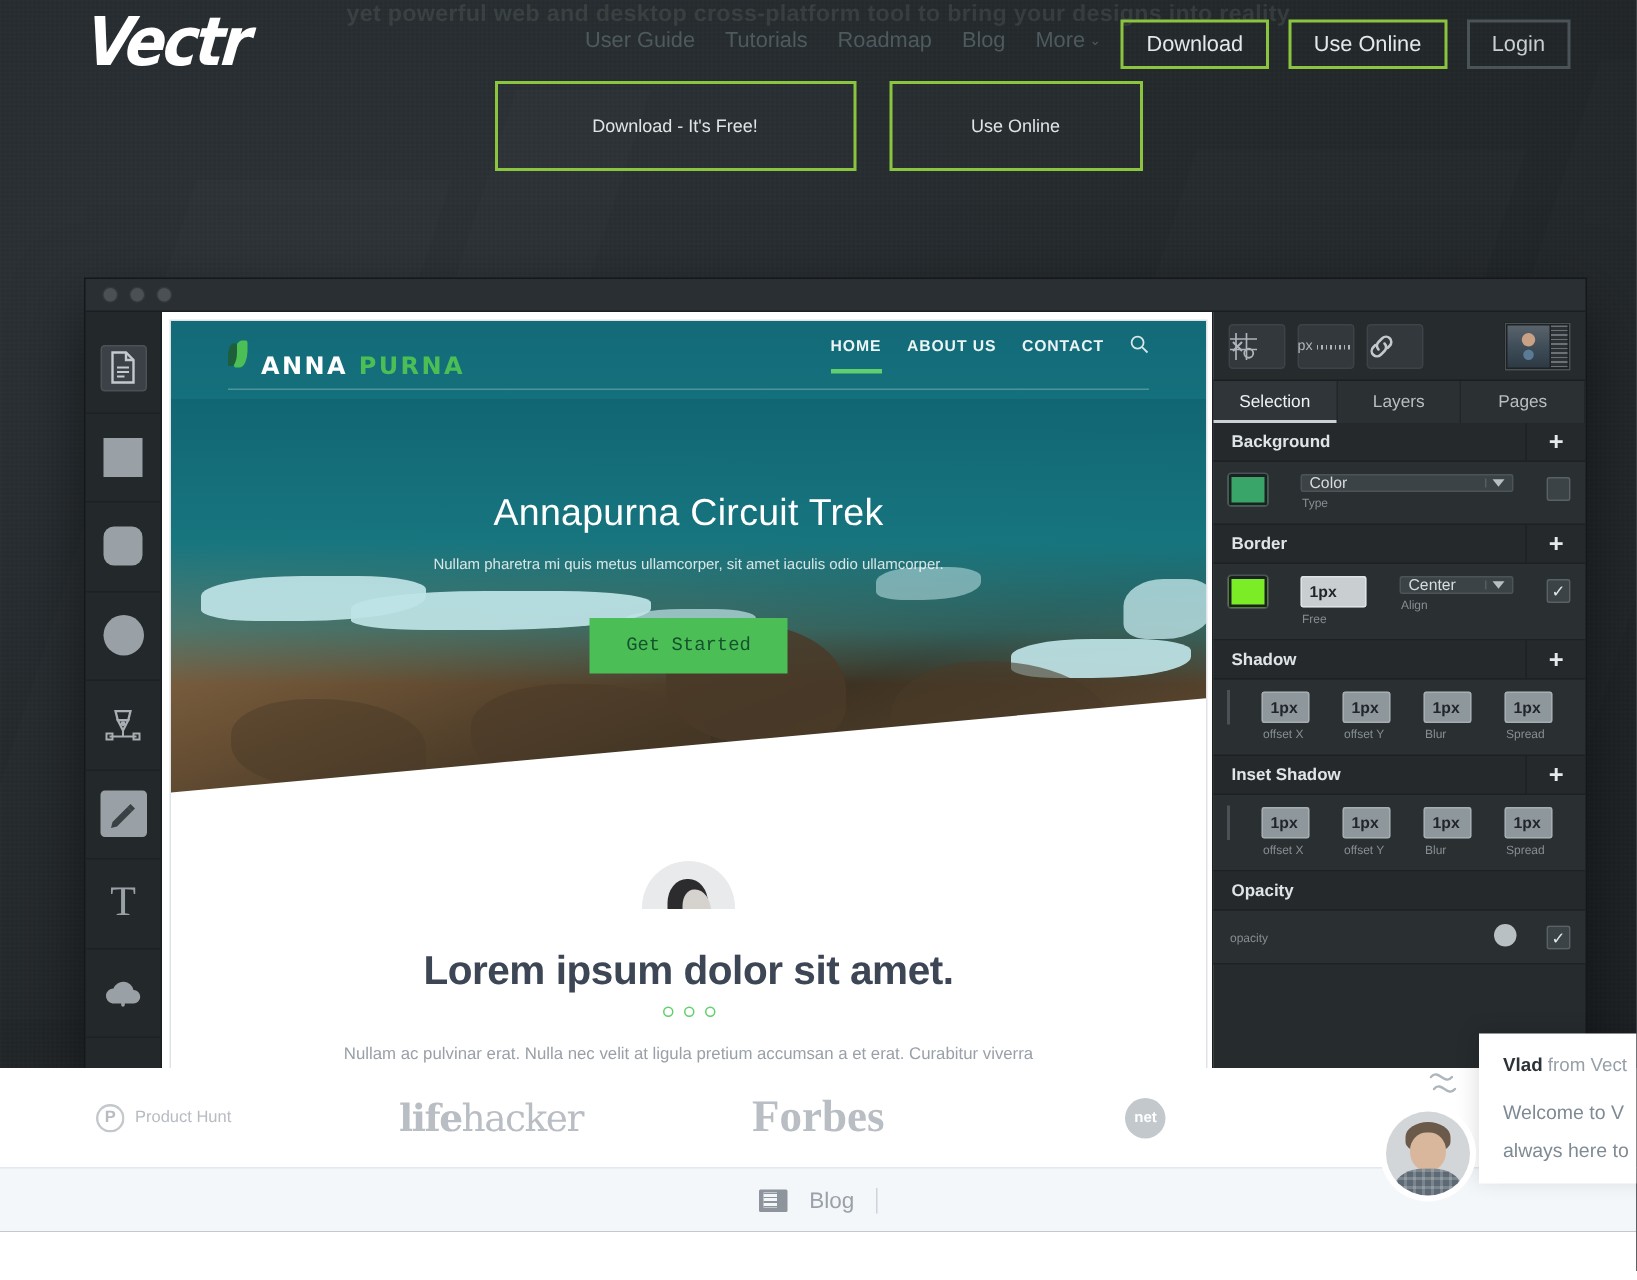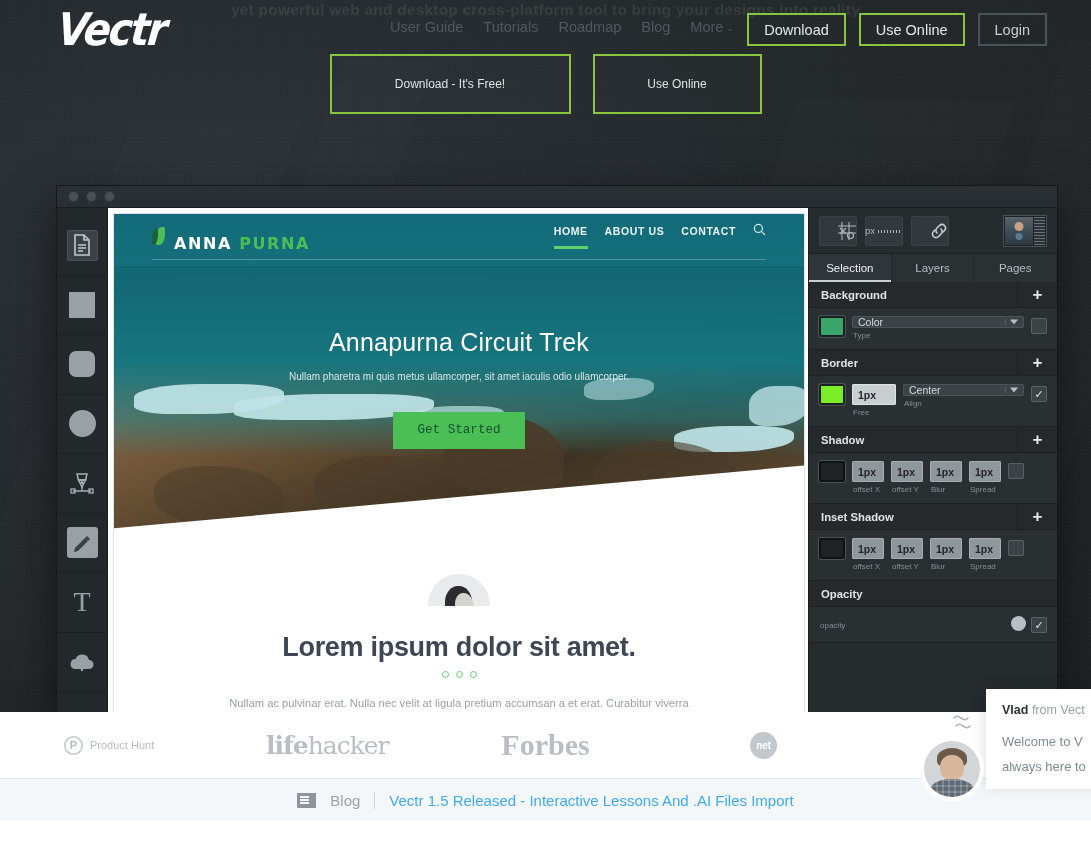--- a/index.html
+++ b/index.html
@@ -246,21 +246,21 @@
 
   
   .props { width: 248px; background: #262b2e; position: relative; }
   .props-toolbar {
     height: 46px; display:flex; align-items:center; gap:8px;
     padding: 0 10px; border-bottom:1px solid #1b1f21;
   }
   .ptool {
     width: 38px; height: 30px; border-radius:3px;
     background:#32383c; box-shadow: inset 0 0 0 1px #3d4348;
-    display:flex; align-items:center; justify-content:flex-end;
+    display:flex; align-items:center; justify-content:flex-start;
     color:#aeb5ba;
   }
   .ptool.px { font-size:9.5px; line-height:1.05; text-align:center; }
   .ruler { display:block; height:3px; width:22px; margin: 1px auto 0;
            background: repeating-linear-gradient(90deg,#aeb5ba 0 1px, transparent 1px 3px); }
   .thumbwrap {
     margin-left:auto; width: 44px; height: 32px; display:flex;
     background:#1e2224; box-shadow: inset 0 0 0 1px #4a5155; padding:2px; gap:1px;
   }
   .thumb-a {
@@ -290,21 +290,21 @@
     height: 26px; display:flex; align-items:center;
     padding-left: 12px; font-size: 11.3px; font-weight:bold; color:#dfe4e6;
     background:#25292c; border-bottom:1px solid #1d2123; position:relative;
   }
   .plus {
     position:absolute; right:0; top:0; width: 40px; height: 26px;
     display:flex; align-items:center; justify-content:center;
     color:#e4e9ea; font-size: 17px; border-left:1px solid #1d2123;
   }
   .sec-body { padding: 8px 10px 9px; background:#2a2f32; border-bottom:1px solid #1d2123; }
-  .row { display:flex; align-items:flex-start; gap: 7px; }
+  .row { display:flex; align-items:flex-start; gap: 22px; }
   .swatch {
     width: 26px; height: 21px; border-radius:2px;
     box-shadow: inset 0 0 0 2px #1c2022, 0 0 0 1px #4b5255;
   }
   .field {
     height: 21px; border-radius:2px; background:#3c4347;
     box-shadow: inset 0 0 0 1px #4c5458;
     display:flex; align-items:center; padding: 0 6px;
     font-size: 10.5px; color:#d7dcde; position:relative;
   }
@@ -764,21 +764,20 @@
     <div class="slot">
       <span class="netlogo">net</span>
     </div>
     <div class="slot"></div>
   </div>
 
   <div class="blogstrip">
     <span class="news-icon"></span>
     <span class="blog-label">Blog</span>
     <span class="vrule"></span>
-    <span class="blog-title">Vectr 1.5 Released - Interactive Lessons And .AI Files Import</span>
   </div>
 
   <div class="bottombar"></div>
 
   <div class="chat">
     <div class="chat-av">
       <span class="ca-hair"></span>
         <span class="ca-face"></span>
         <span class="ca-shirt"></span>
     </div>

